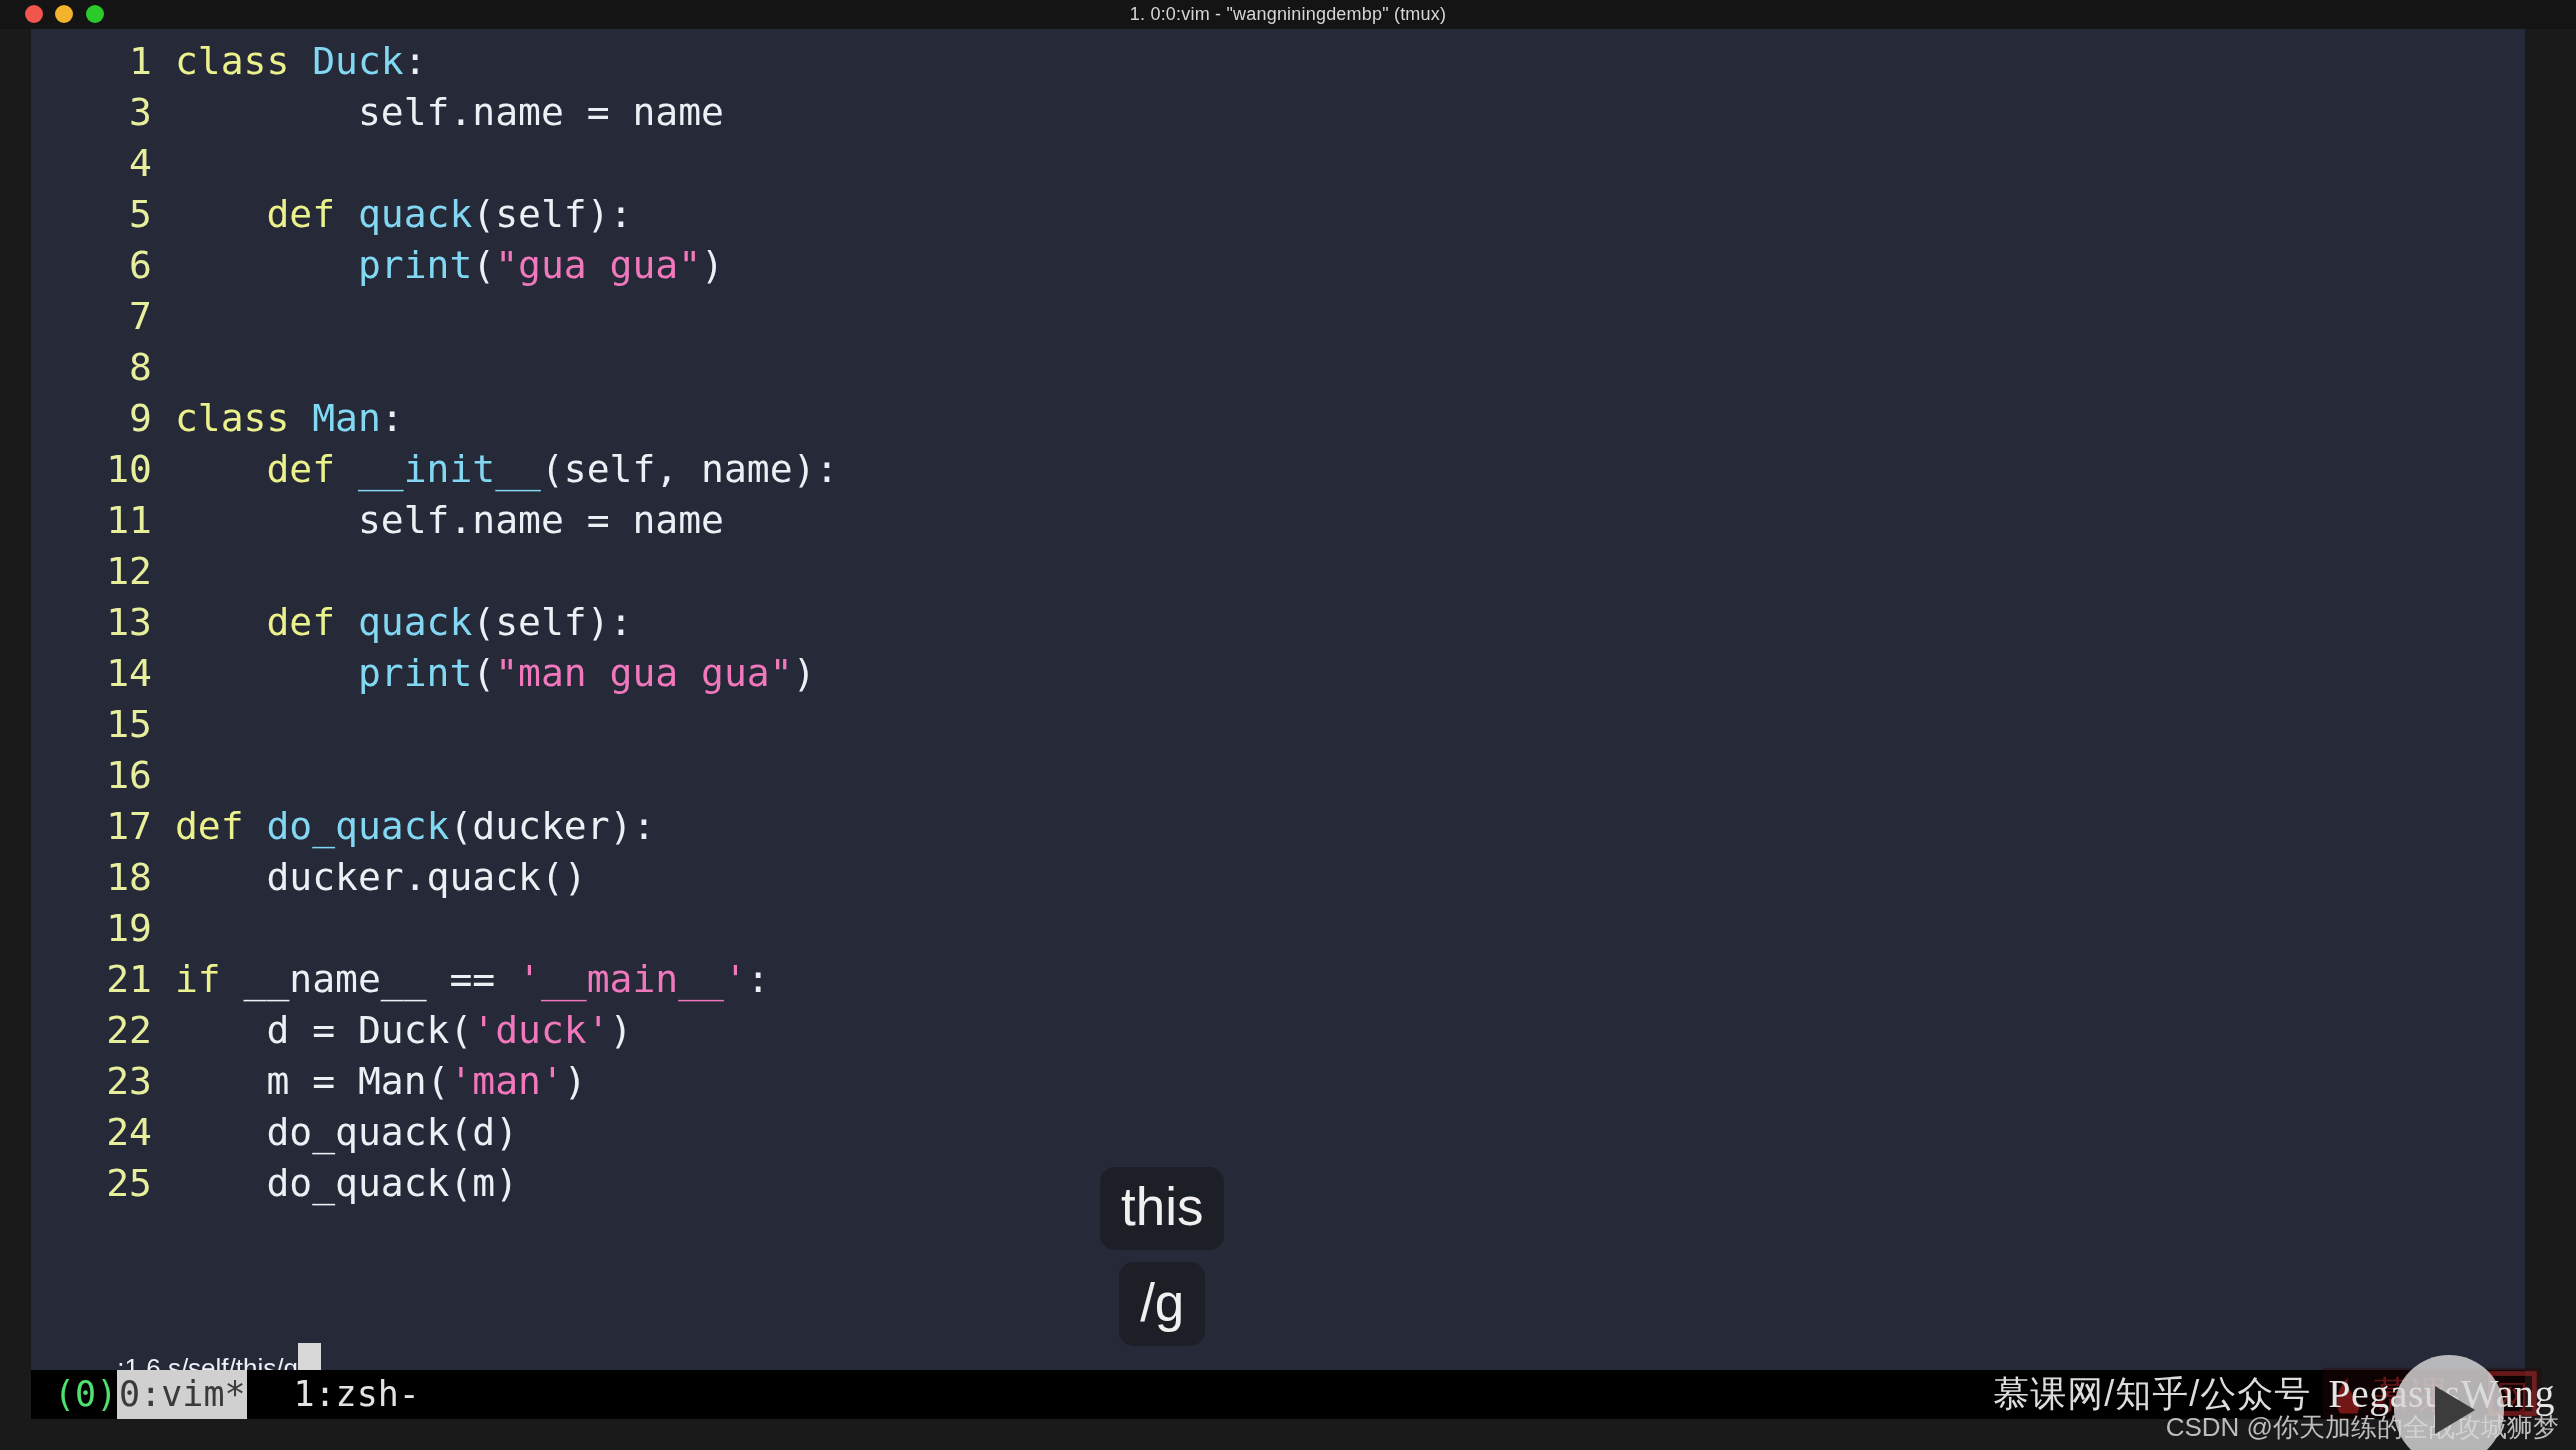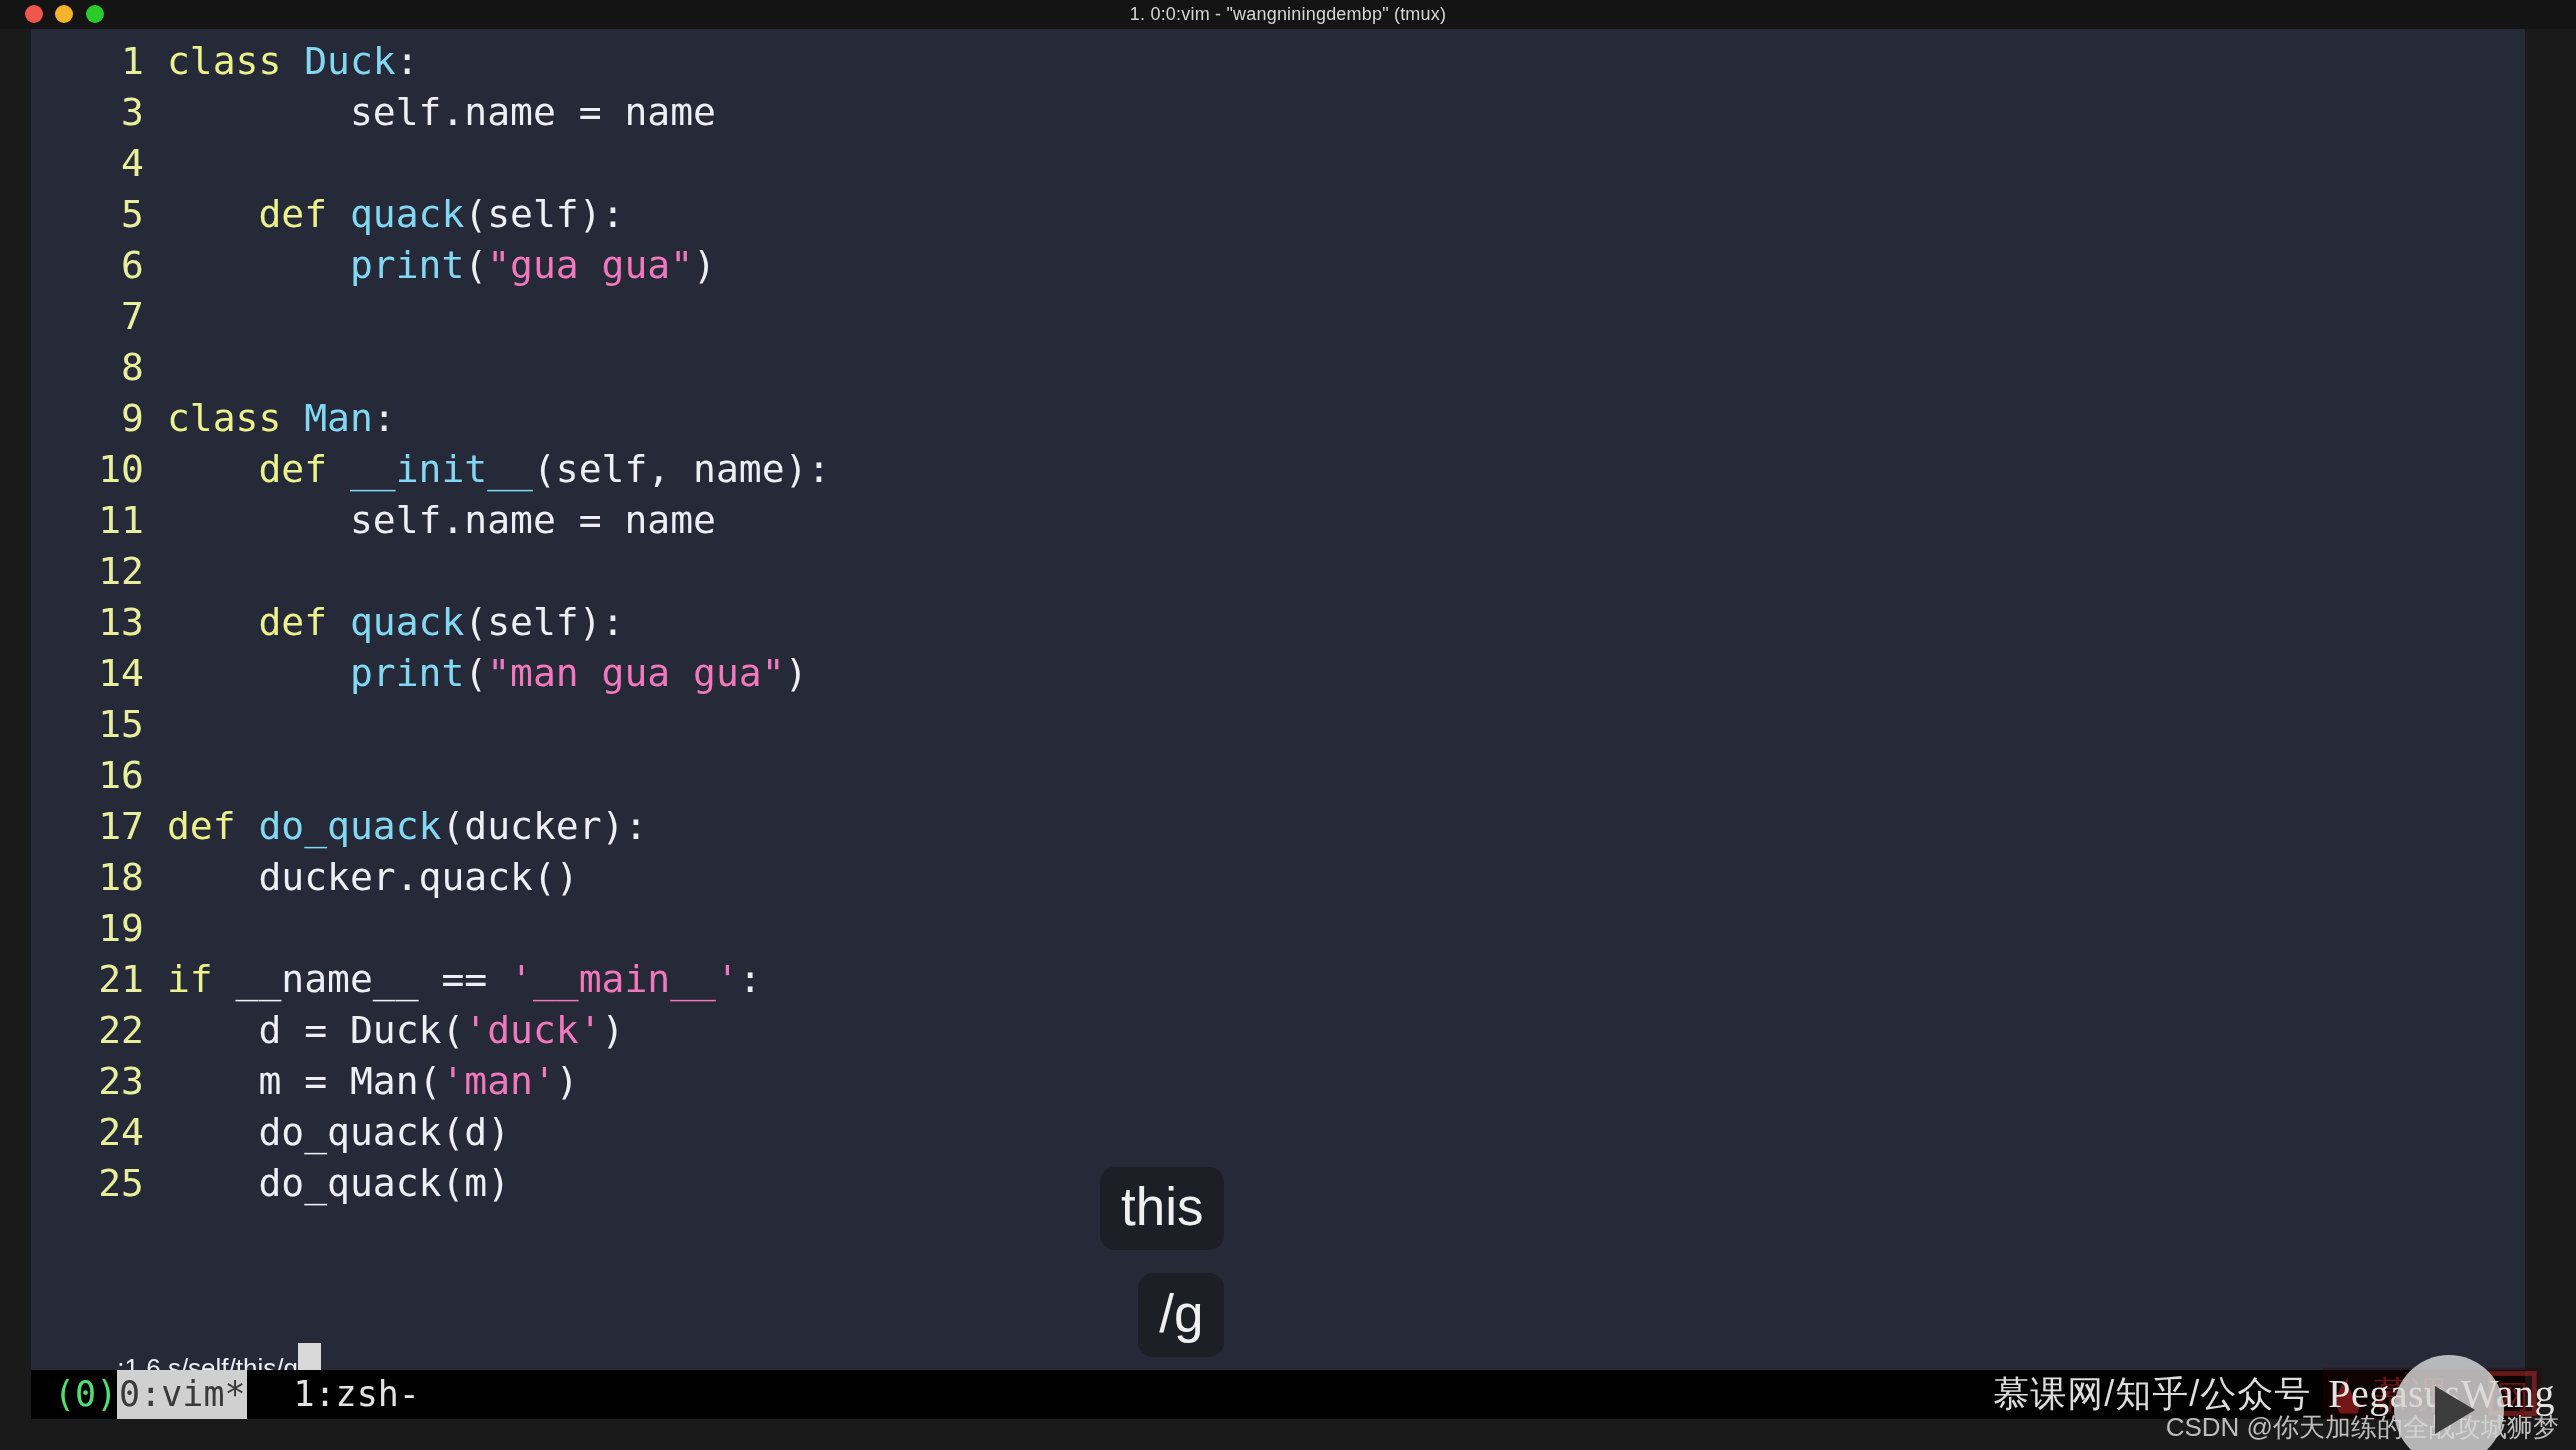--- a/index.html
+++ b/index.html
@@ -59,21 +59,21 @@
     position: absolute;
     left: 31px; top: 0;
     width: 2494px; height: 1341px;
     background: #262937;
     overflow: hidden;
   }
 
   
   #buffer {
     position: absolute;
-    left: 8px; top: 7.6px;
+    left: 16px; top: 7.6px;
     width: 2206px;
   }
   .row {
     height: 51px;
     line-height: 51px;
     white-space: pre;
     font-family: "DejaVu Sans Mono", monospace;
     font-size: 38px;
     letter-spacing: 0px;
   }
@@ -190,22 +190,22 @@
     margin-left: 11.4px;
   }
 
   
   #keycast {
     position: absolute;
     left: 1100px; top: 1167px;
     z-index: 8;
     display: flex;
     flex-direction: column;
-    gap: 23px;
-    align-items: flex-end;
+    gap: 12px;
+    align-items: center;
   }
   .key-chip {
     background: #1c1f26;
     color: #f0f0f0;
     border-radius: 15px;
     font-family: "Liberation Sans", sans-serif;
     font-size: 53px;
     line-height: 53px;
     padding: 13.3px 21px 17px 21px;
     white-space: pre;

